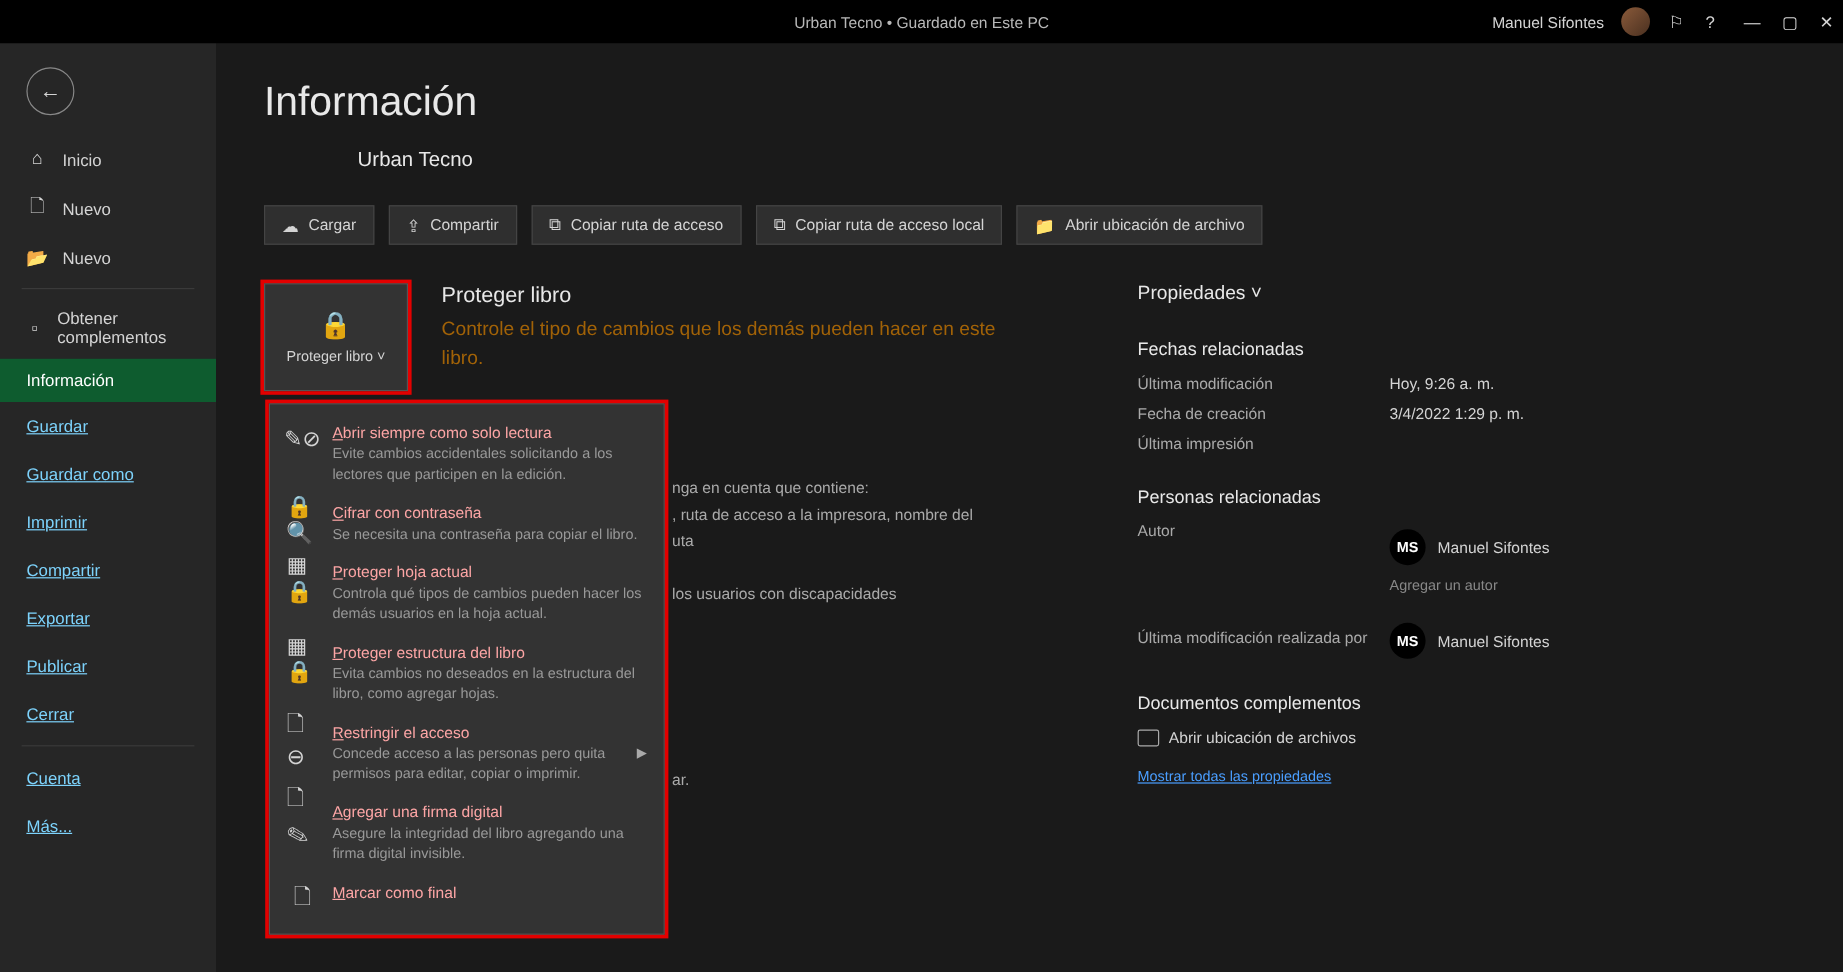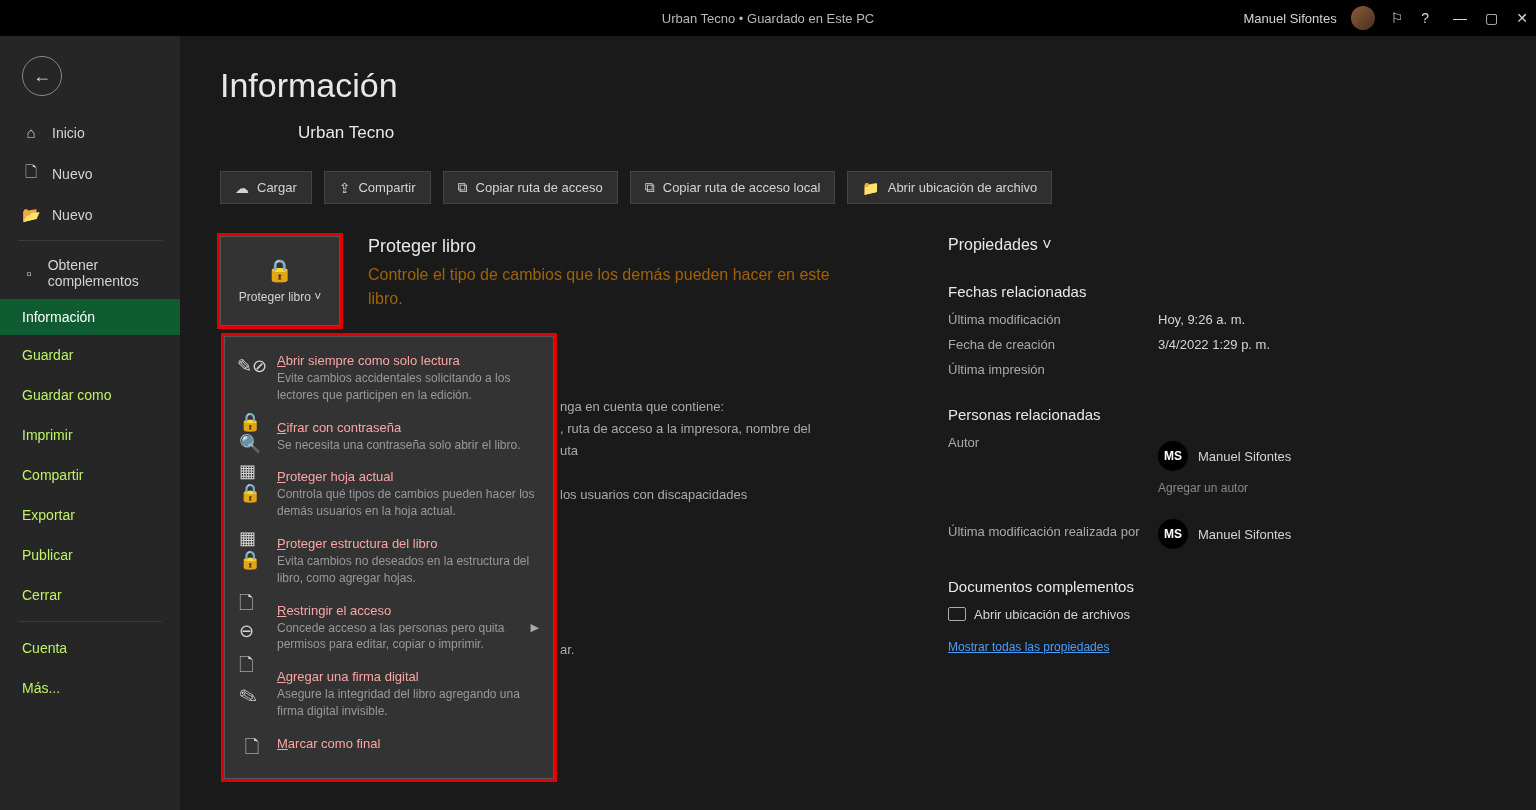--- a/index.html
+++ b/index.html
@@ -15,21 +15,21 @@
 .window-controls span { color: #d4d4d4; font-size: 14px; cursor: pointer; }
 
 .layout { display: flex; height: calc(100% - 36px); }
 .sidebar { width: 180px; background: #262626; padding-top: 20px; display: flex; flex-direction: column; }
 .back-btn { width: 40px; height: 40px; border: 1.5px solid #888; border-radius: 50%; margin-left: 22px; margin-bottom: 18px; display: flex; align-items: center; justify-content: center; cursor: pointer; }
 .back-arrow { color: #d4d4d4; font-size: 18px; }
 .nav-item { display: flex; align-items: center; gap: 12px; padding: 10px 22px; color: #d4d4d4; font-size: 14px; cursor: pointer; }
 .nav-item.active { background: #0e5c2f; color: #fff; }
 .nav-item .icon { width: 18px; text-align: center; font-size: 15px; }
 .nav-sep { height: 1px; background: #3a3a3a; margin: 6px 18px; }
-.nav-noicon { padding: 12px 22px; color: #bef264; font-size: 14px; cursor: pointer; }
+.nav-noicon { padding: 12px 22px; color: #7dd3fc; font-size: 14px; cursor: pointer; text-decoration: underline; }
 
 .main { flex: 1; padding: 30px 40px; position: relative; overflow: hidden; }
 .page-title { font-size: 34px; font-weight: 300; color: #e8e8e8; margin-bottom: 18px; }
 .doc-title { font-size: 17px; color: #e8e8e8; margin-left: 78px; margin-bottom: 28px; font-weight: 400; }
 
 .action-row { display: flex; gap: 12px; margin-bottom: 32px; }
 .action-btn { display: flex; align-items: center; gap: 8px; padding: 7px 14px; background: #2f2f2f; border: 1px solid #444; color: #d4d4d4; font-size: 13px; cursor: pointer; }
 .action-btn .ic { font-size: 14px; }
 
 .content-row { display: flex; gap: 28px; }
@@ -58,21 +58,21 @@
 .prop-header { font-size: 16px; color: #e8e8e8; margin-bottom: 14px; cursor: pointer; }
 .prop-row { display: flex; margin-bottom: 10px; font-size: 13px; }
 .prop-label { width: 210px; color: #aaa; }
 .prop-value { color: #d4d4d4; }
 .prop-placeholder { color: #888; }
 .prop-section { font-size: 15px; color: #e8e8e8; margin: 29px 0 12px; }
 .person-row { display: flex; align-items: center; gap: 10px; margin-top: 6px; }
 .person-avatar { width: 30px; height: 30px; border-radius: 50%; background: #000000; color: #fff; display: flex; align-items: center; justify-content: center; font-size: 12px; font-weight: 600; }
 .person-name { font-size: 13px; color: #d4d4d4; }
 .add-author { font-size: 12px; color: #888; margin-top: 8px; margin-left: 210px; }
-.docs-link { display: flex; align-items: flex-start; gap: 8px; margin-top: 10px; font-size: 13px; color: #d4d4d4; cursor: pointer; }
+.docs-link { display: flex; align-items: flex-end; gap: 8px; margin-top: 10px; font-size: 13px; color: #d4d4d4; cursor: pointer; }
 .folder-icon { width: 18px; height: 14px; border: 1.5px solid #aaa; border-radius: 2px; }
 .show-all-link { display: block; margin-top: 18px; font-size: 12px; color: #4a9eff; text-decoration: underline; cursor: pointer; }
 </style>
 </head>
 <body>
 
 <div class="titlebar">
   <div class="titlebar-center">Urban Tecno  •  Guardado en Este PC</div>
   <div class="titlebar-right">
     <span class="user-name">Manuel Sifontes</span>
@@ -166,21 +166,21 @@
               <div class="dd-icon">✎⊘</div>
     <div class="dd-text">
                 <div class="dd-title"><u>A</u>brir siempre como solo lectura</div>
     <div class="dd-desc">Evite cambios accidentales solicitando a los lectores que participen en la edición.</div>
               </div>
     </div>
             <div class="dd-item">
               <div class="dd-icon">🔒🔍</div>
     <div class="dd-text">
                 <div class="dd-title"><u>C</u>ifrar con contraseña</div>
-    <div class="dd-desc">Se necesita una contraseña solo abrir el libro.</div>
+    <div class="dd-desc">Se necesita una contraseña para copiar el libro.</div>
               </div>
     </div>
             <div class="dd-item">
               <div class="dd-icon">▦🔒</div>
     <div class="dd-text">
                 <div class="dd-title"><u>P</u>roteger hoja actual</div>
     <div class="dd-desc">Controla qué tipos de cambios pueden hacer los demás usuarios en la hoja actual.</div>
               </div>
     </div>
             <div class="dd-item">

